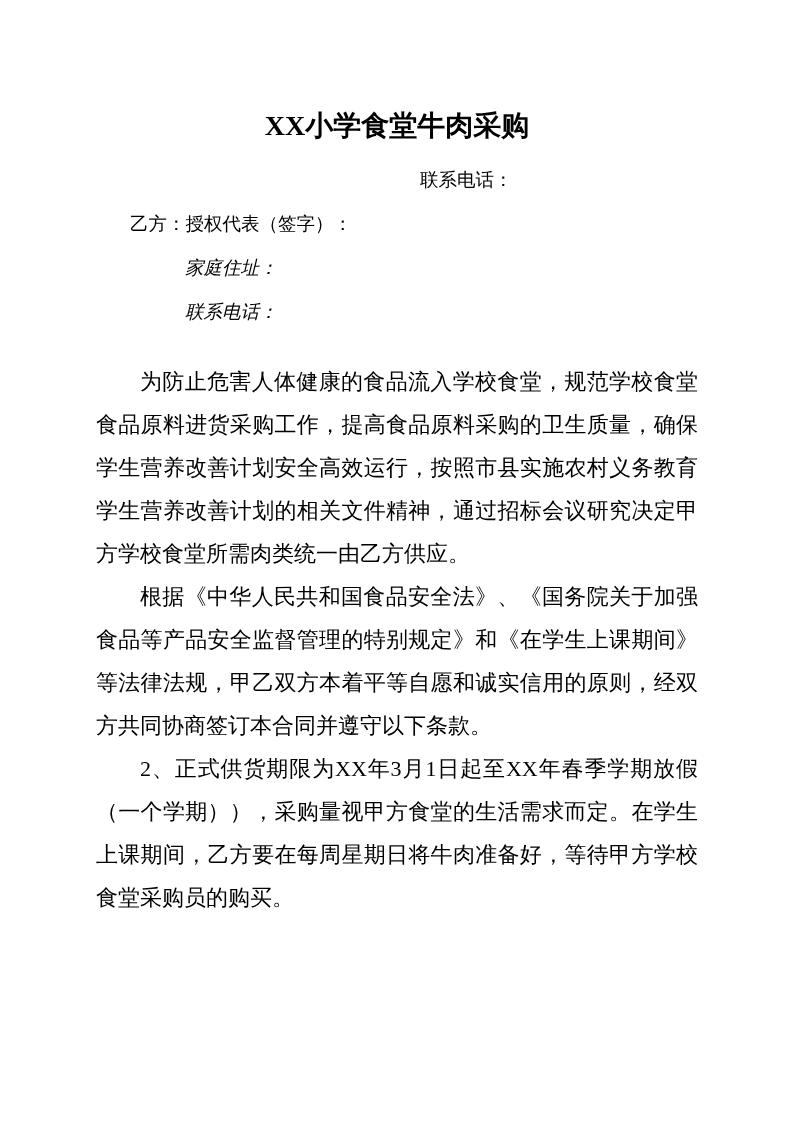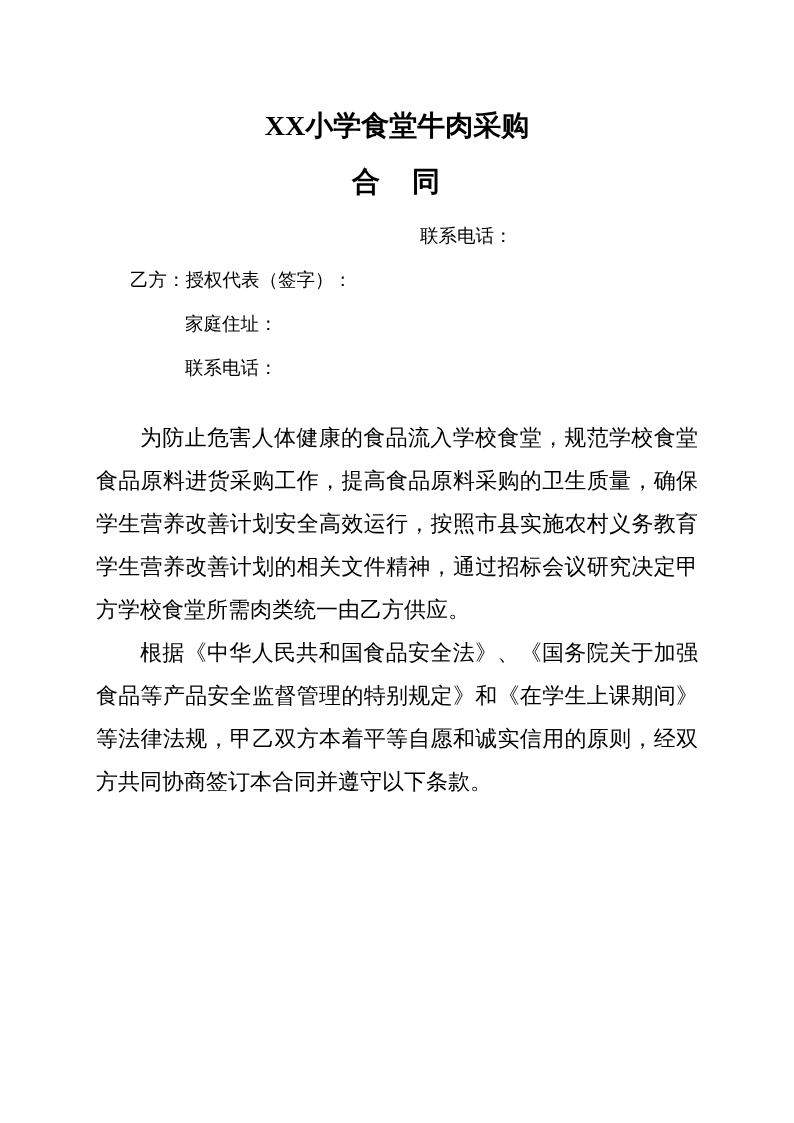--- a/index.html
+++ b/index.html
@@ -38,53 +38,54 @@
   .p-row {
     white-space: nowrap;
   }
   .col1 {
     display: inline-block;
     width: 290px;
   }
   .b-indent {
     display: inline-block;
     margin-left: 55px;
+    font-style: italic;
   }
   .doc-body {
     margin-top: 26px;
     font-size: 22px;
     line-height: 43px;
   }
   .doc-body p {
     margin: 0;
     text-align: justify;
     text-indent: 2em;
   }
 </style>
 </head>
 <body>
 
 <div class="page">
 
   <h1 class="doc-title">XX小学食堂牛肉采购</h1>
-  <h1 class="doc-title second">合　同</h1>
 
   <div class="parties">
     <div class="p-row">
       <span class="col1"></span><span>联系电话：</span>
     </div>
     <div class="p-row">
       <span>乙方：</span><span>授权代表（签字）：</span>
     </div>
     <div class="p-row">
       <span class="b-indent">家庭住址：</span>
     </div>
     <div class="p-row">
       <span class="b-indent">联系电话：</span>
     </div>
   </div>
 
   <div class="doc-body">
     <p>为防止危害人体健康的食品流入学校食堂，规范学校食堂食品原料进货采购工作，提高食品原料采购的卫生质量，确保学生营养改善计划安全高效运行，按照市县实施农村义务教育学生营养改善计划的相关文件精神，通过招标会议研究决定甲方学校食堂所需肉类统一由乙方供应。</p>
     <p>根据《中华人民共和国食品安全法》、《国务院关于加强食品等产品安全监督管理的特别规定》和《在学生上课期间》等法律法规，甲乙双方本着平等自愿和诚实信用的原则，经双方共同协商签订本合同并遵守以下条款。</p>
+    <p>2、正式供货期限为XX年3月1日起至XX年春季学期放假（一个学期）），采购量视甲方食堂的生活需求而定。在学生上课期间，乙方要在每周星期日将牛肉准备好，等待甲方学校食堂采购员的购买。</p>
   </div>
 
 </div>
 
 </body></html>

